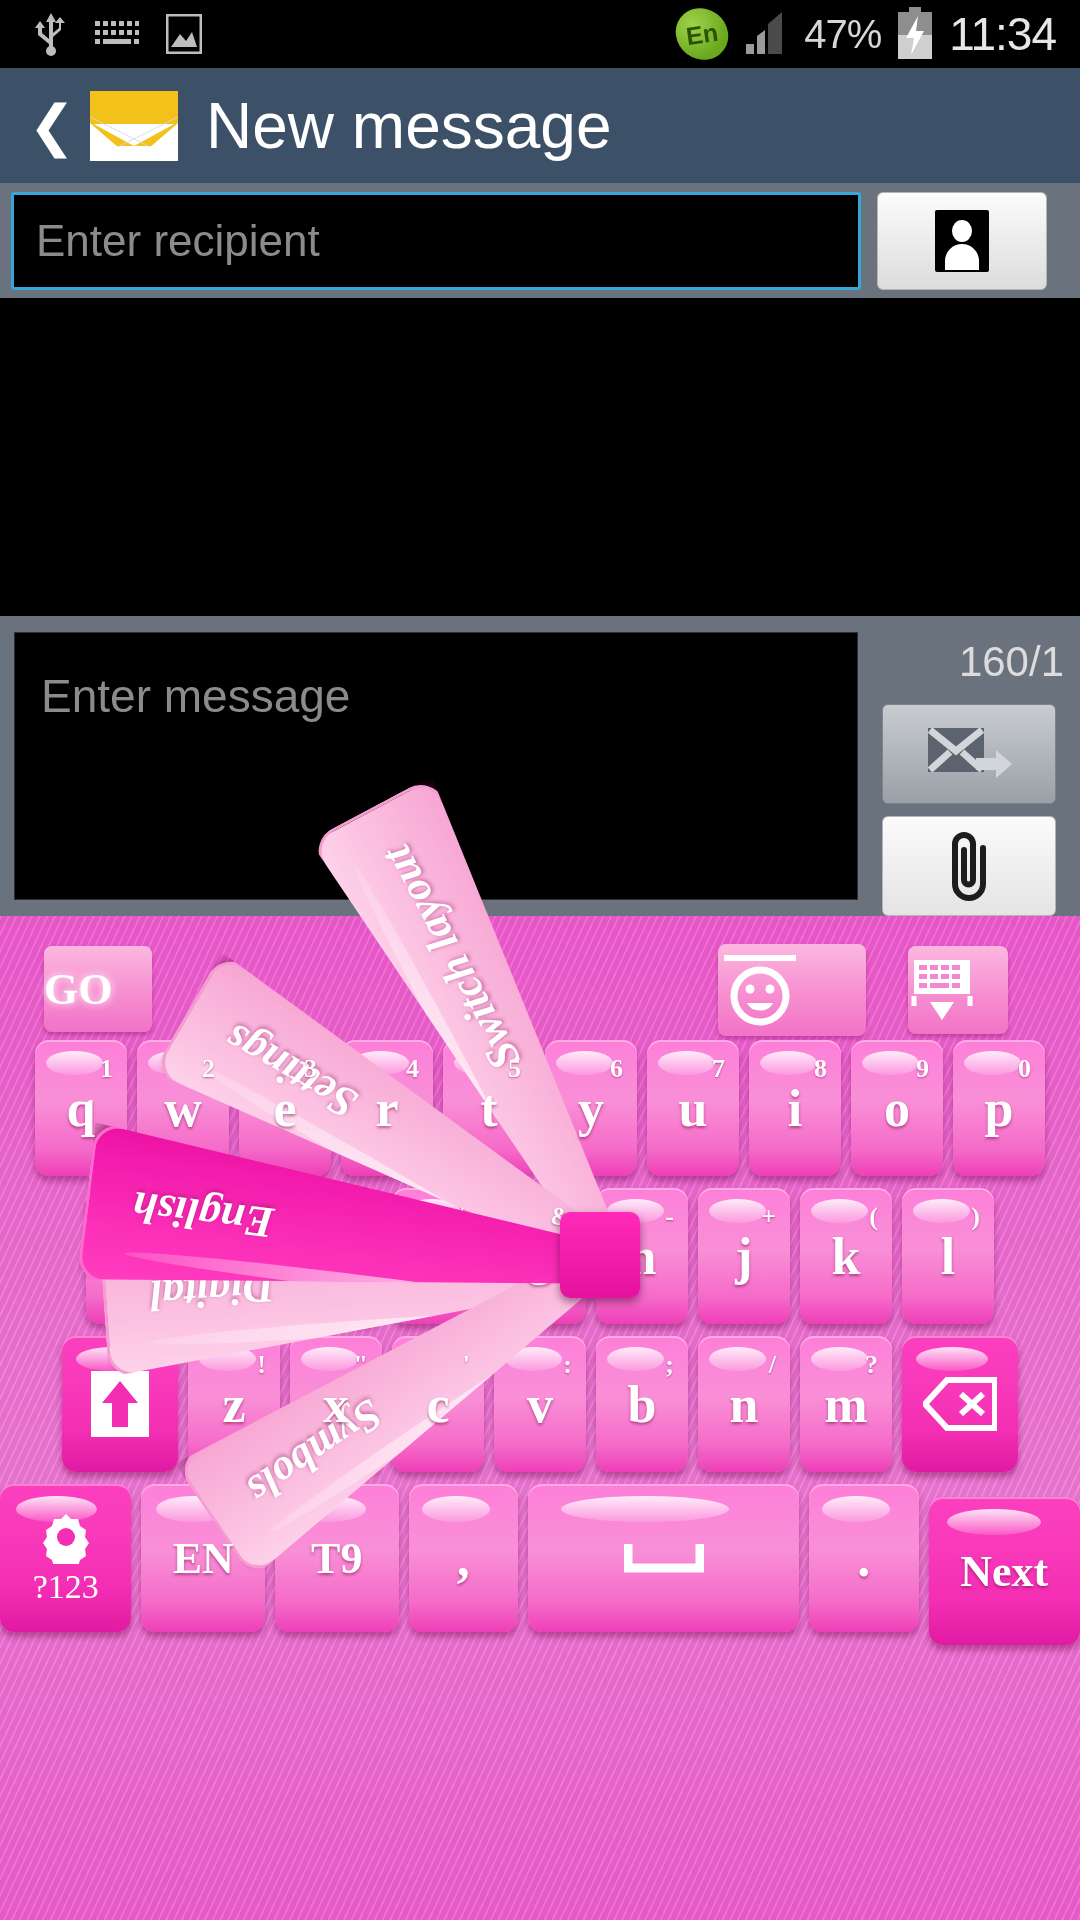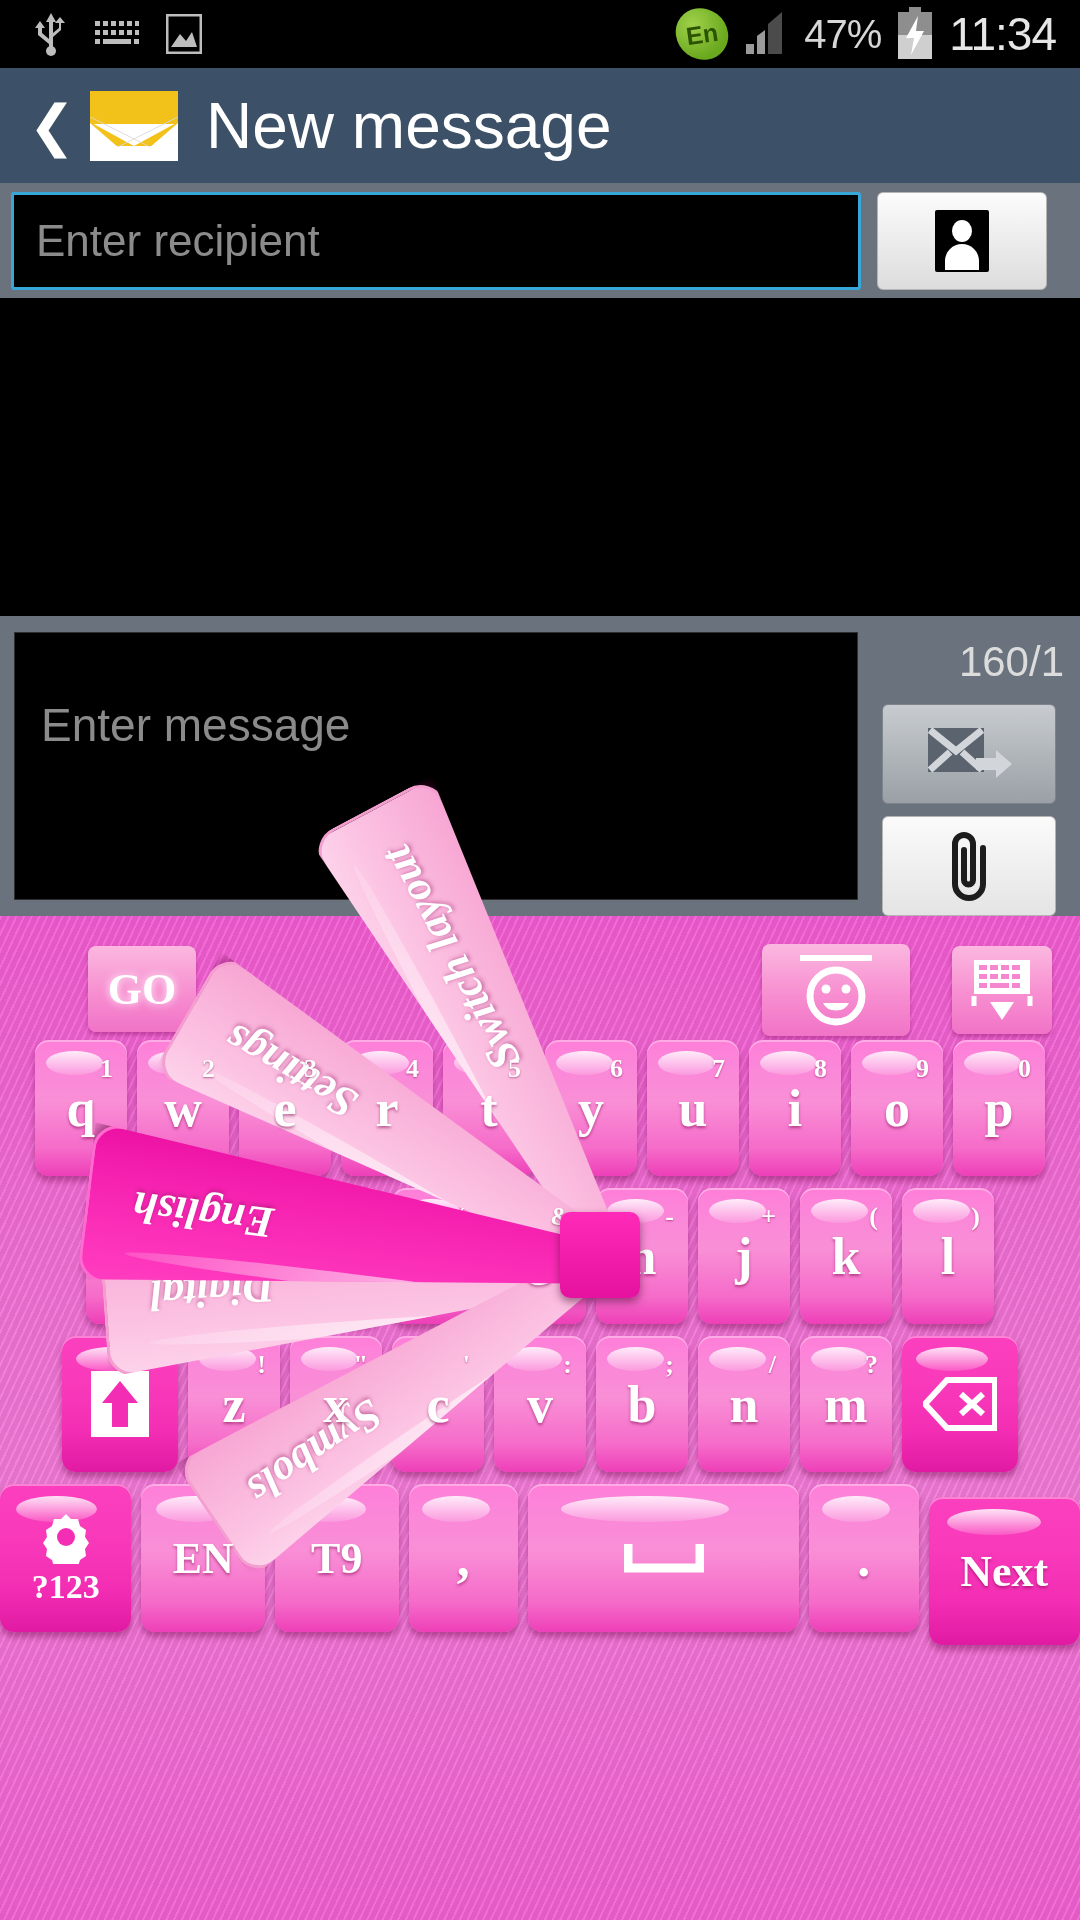--- a/index.html
+++ b/index.html
@@ -108,21 +108,21 @@
   
   .compose{
     position:absolute;left:0;top:616px;width:1080px;height:300px;
     background:#6a737d;
   }
   .compose-field{
     position:absolute;left:14px;top:16px;width:842px;height:266px;
     background:#000;border:1px solid #2f2f2f;
   }
   .compose-field span{
-    color:#8b8b8b;font-size:46px;position:absolute;left:26px;top:36px;margin-top:29px;
+    color:#8b8b8b;font-size:46px;position:absolute;left:26px;top:36px;
   }
   .counter{
     position:absolute;right:16px;top:22px;color:#dcdcdc;font-size:42px;
   }
   .send-btn{
     position:absolute;left:882px;top:88px;width:172px;height:98px;border-radius:6px;
     background:linear-gradient(to bottom,#c8ccd0,#9aa0a6);
     border:1px solid #7d848b;
     display:flex;align-items:center;justify-content:center;
   }
@@ -140,21 +140,21 @@
       repeating-linear-gradient(115deg, rgba(255,255,255,0.09) 0px, rgba(255,255,255,0.09) 2px, rgba(0,0,0,0.05) 2px, rgba(0,0,0,0.05) 7px),
       linear-gradient(to bottom,#f05bd0,#ef6fd3 35%,#f07ad6 60%,#ef5fd0);
   }
   .kb-toolbar{
     position:absolute;left:0;top:10px;width:1080px;height:110px;
   }
   .tool{
     position:absolute;border-radius:8px;
     background:linear-gradient(to bottom,#fbb8e0,#f78ed0 55%,#f173c7);
     box-shadow:0 3px 4px rgba(120,0,80,0.35);
-    display:flex;align-items:center;justify-content:center;margin-left:44px;
+    display:flex;align-items:center;justify-content:flex-start;
   }
   .go-logo{left:44px;top:20px;width:108px;height:86px;}
   .go-logo span{
     color:#fff;font-size:44px;font-weight:bold;
     text-shadow:0 0 8px rgba(255,255,255,0.9);
     font-family:"Liberation Serif",serif;
   }
   .emoji-key{left:718px;top:18px;width:148px;height:92px;}
   .hidekb-key{left:908px;top:20px;width:100px;height:88px;background:linear-gradient(to bottom,#fbb8e0,#f78ed0 55%,#f173c7);}
 
@@ -198,21 +198,21 @@
   .k-dot{width:110px;}
   .k-next{
     width:152px;
     background:linear-gradient(to bottom,#fb3fbe 0%,#f93bbb 30%,#f32eb4 70%,#e01aa2 100%);
     margin-top:13px;
   }
   .k-next .lbl{font-size:44px;}
   .k-small .lbl{font-size:44px;}
   .sym-stack{display:flex;flex-direction:column;align-items:center;z-index:2;position:relative;}
   .sym-stack .gear{margin-bottom:4px;}
-  .sym-stack .sub{color:#fff;font-size:34px;font-family:"Liberation Serif",serif;font-weight:bold;}
+  .sym-stack .sub{color:#fff;font-size:34px;font-family:"Liberation Serif",serif;font-weight:normal;}
 
   
   .fan{
     position:absolute;left:0;top:0;width:1080px;height:1920px;
     pointer-events:none;
   }
   .blade{
     position:absolute;
     left:608px;top:1186px;
     width:470px;height:132px;

